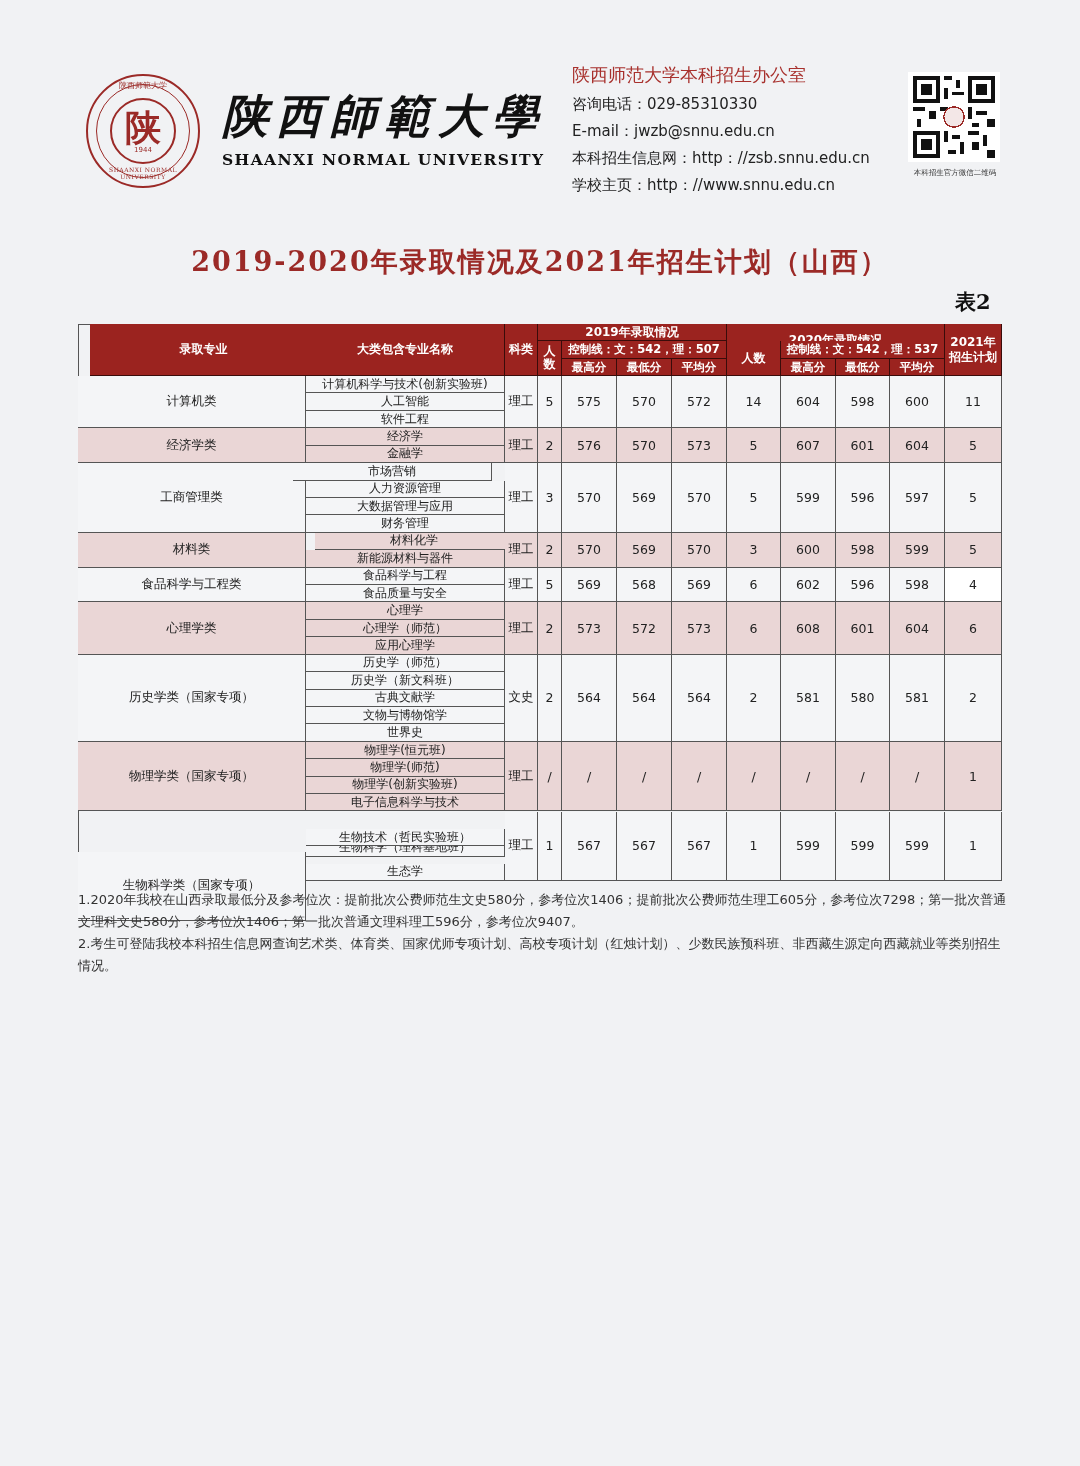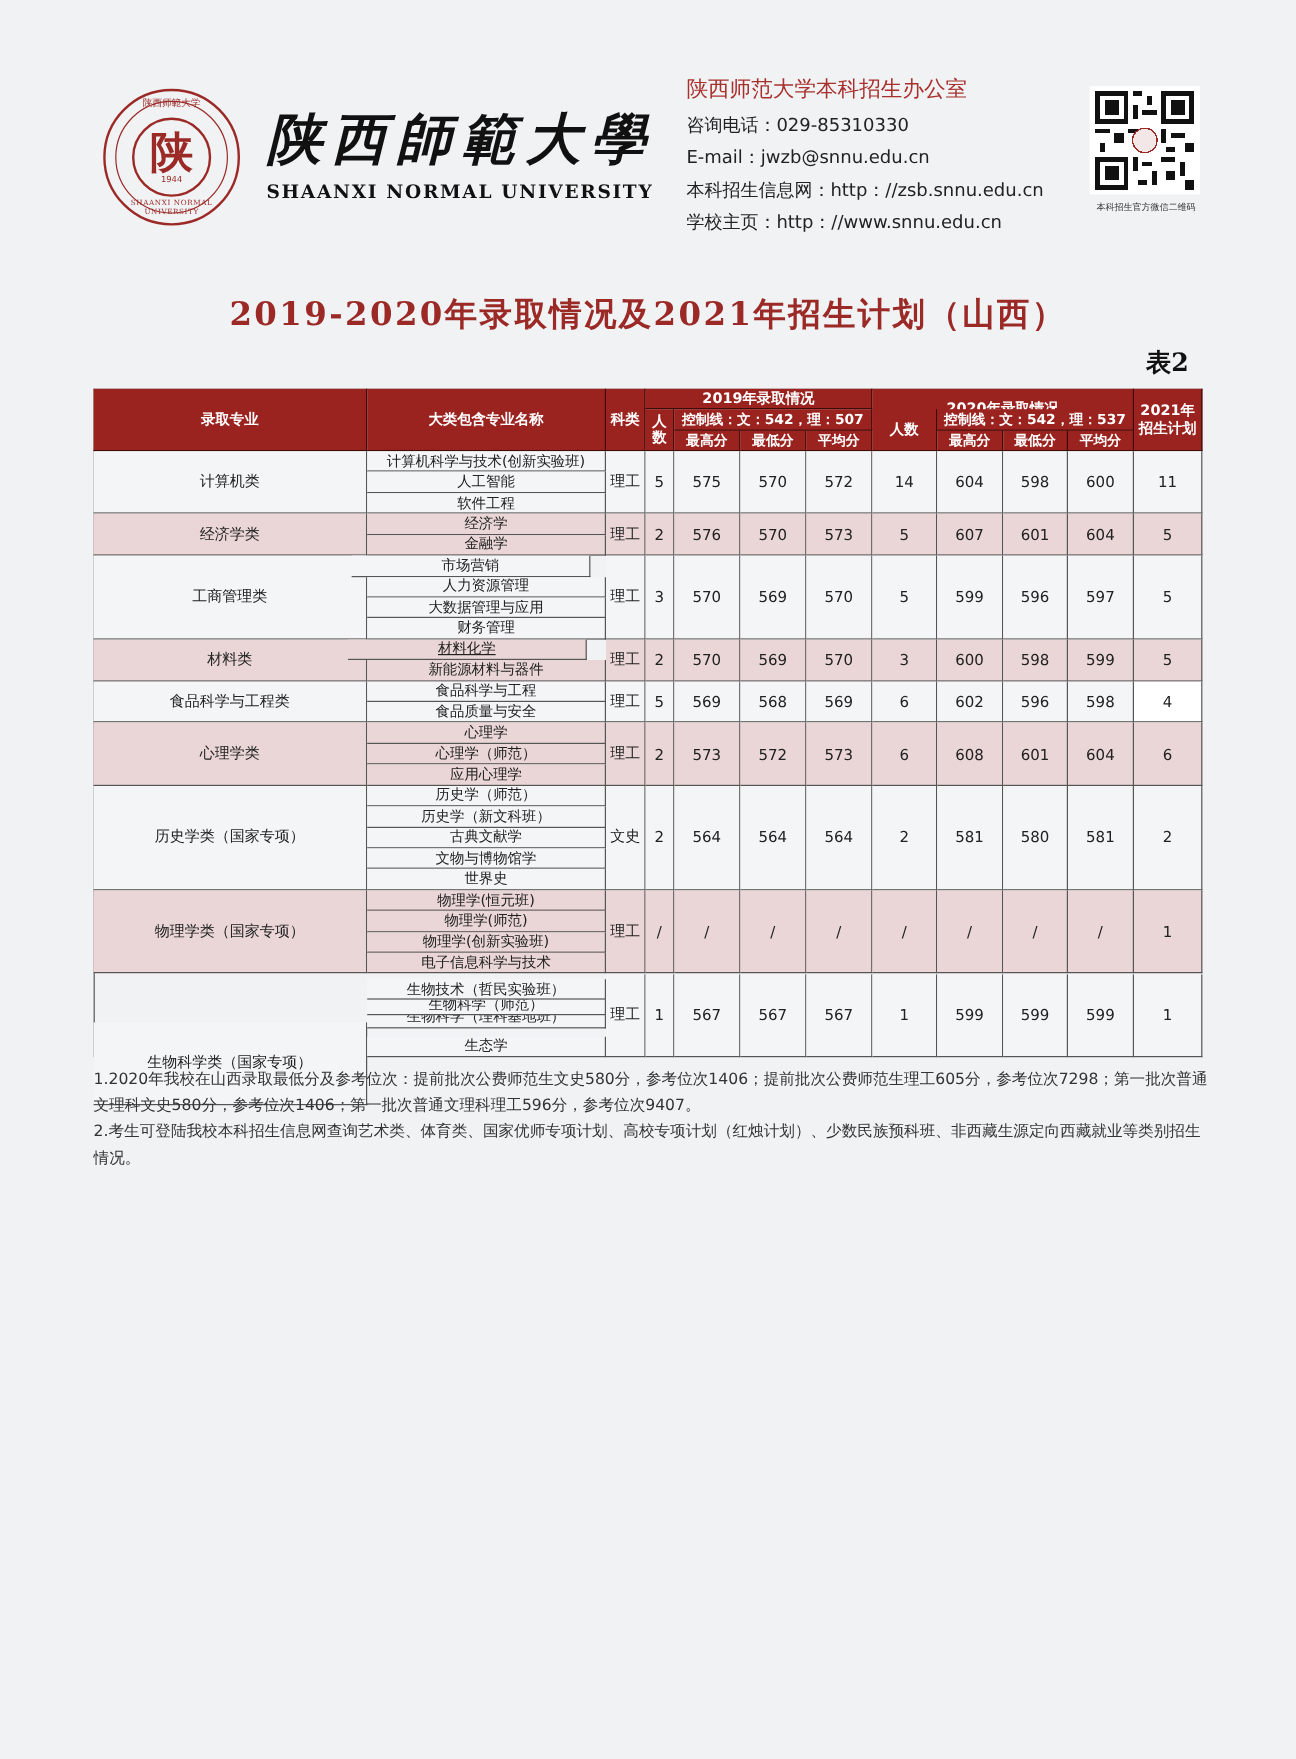--- a/index.html
+++ b/index.html
@@ -101,21 +101,21 @@
   </svg>
 </div>
 <div id="qr-caption" class="abs">本科招生官方微信二维码</div>
 
 <div id="main-title" class="abs">2019-2020年录取情况及2021年招生计划（山西）</div>
 <div id="table-tag" class="abs">表2</div>
 
 <div id="tbl" class="abs">
   <div id="tbl-frame" style="height: 557.18px;"></div>
 
-  <div class="cell hd big" style="left:0;top:0;width:228px;height:52px">录取专业</div>
+  <div class="cell hd big" style="left:12px;top:0;width:228px;height:52px">录取专业</div>
   <div class="cell hd big" style="left:228px;top:0;width:199px;height:52px">大类包含专业名称</div>
   <div class="cell hd big" style="left:427px;top:0;width:33px;height:52px">科类</div>
   <div class="cell hd big" style="left:460px;top:0;width:189px;height:17px">2019年录取情况</div>
   <div class="cell hd big" style="left:460px;top:17px;width:24px;height:35px;white-space:normal;line-height:13px">人数</div>
   <div class="cell hd" style="left:484px;top:17px;width:165px;height:18px">控制线：文：542，理：507</div>
   <div class="cell hd" style="left:484px;top:35px;width:55px;height:17px">最高分</div>
   <div class="cell hd" style="left:539px;top:35px;width:55px;height:17px">最低分</div>
   <div class="cell hd" style="left:594px;top:35px;width:55px;height:17px">平均分</div>
   <div class="cell hd big" style="left:649px;top:0;width:218px;height:34px">2020年录取情况</div>
   <div class="cell hd big" style="left:649px;top:17px;width:54px;height:35px">人数</div>
@@ -164,21 +164,21 @@
       <div class="cell white" style="left: 460px; top: 139.1px; width: 24px; height: 69.68px;">3</div>
       <div class="cell white" style="left: 484px; top: 139.1px; width: 55px; height: 69.68px;">570</div>
       <div class="cell white" style="left: 539px; top: 139.1px; width: 55px; height: 69.68px;">569</div>
       <div class="cell white" style="left: 594px; top: 139.1px; width: 55px; height: 69.68px;">570</div>
       <div class="cell white" style="left: 649px; top: 139.1px; width: 54px; height: 69.68px;">5</div>
       <div class="cell white" style="left: 703px; top: 139.1px; width: 55px; height: 69.68px;">599</div>
       <div class="cell white" style="left: 758px; top: 139.1px; width: 54px; height: 69.68px;">596</div>
       <div class="cell white" style="left: 812px; top: 139.1px; width: 55px; height: 69.68px;">597</div>
       <div class="cell white" style="left: 867px; top: 139.1px; width: 57px; height: 69.68px;">5</div>
       <div class="cell pink" style="left: 0px; top: 208.78px; width: 228px; height: 34.84px;">材料类</div>
-      <div class="cell pink sub" style="left: 212px; top: 208.78px; width: 199px; height: 17.42px; text-decoration: underline;">材料化学</div>
+      <div class="cell pink sub" style="left: 237px; top: 208.78px; width: 199px; height: 17.42px;">材料化学</div>
       <div class="cell pink sub" style="left: 228px; top: 226.2px; width: 199px; height: 17.42px;">新能源材料与器件</div>
       <div class="cell pink" style="left: 427px; top: 208.78px; width: 33px; height: 34.84px;">理工</div>
       <div class="cell pink" style="left: 460px; top: 208.78px; width: 24px; height: 34.84px;">2</div>
       <div class="cell pink" style="left: 484px; top: 208.78px; width: 55px; height: 34.84px;">570</div>
       <div class="cell pink" style="left: 539px; top: 208.78px; width: 55px; height: 34.84px;">569</div>
       <div class="cell pink" style="left: 594px; top: 208.78px; width: 55px; height: 34.84px;">570</div>
       <div class="cell pink" style="left: 649px; top: 208.78px; width: 54px; height: 34.84px;">3</div>
       <div class="cell pink" style="left: 703px; top: 208.78px; width: 55px; height: 34.84px;">600</div>
       <div class="cell pink" style="left: 758px; top: 208.78px; width: 54px; height: 34.84px;">598</div>
       <div class="cell pink" style="left: 812px; top: 208.78px; width: 55px; height: 34.84px;">599</div>
@@ -237,21 +237,21 @@
       <div class="cell pink" style="left: 539px; top: 417.82px; width: 55px; height: 69.68px;">/</div>
       <div class="cell pink" style="left: 594px; top: 417.82px; width: 55px; height: 69.68px;">/</div>
       <div class="cell pink" style="left: 649px; top: 417.82px; width: 54px; height: 69.68px;">/</div>
       <div class="cell pink" style="left: 703px; top: 417.82px; width: 55px; height: 69.68px;">/</div>
       <div class="cell pink" style="left: 758px; top: 417.82px; width: 54px; height: 69.68px;">/</div>
       <div class="cell pink" style="left: 812px; top: 417.82px; width: 55px; height: 69.68px;">/</div>
       <div class="cell pink" style="left: 867px; top: 417.82px; width: 57px; height: 69.68px;">1</div>
       <div class="cell white" style="left: 0px; top: 487.5px; width: 228px; height: 69.68px; margin-top: 40px;">生物科学类（国家专项）</div>
       <div class="cell white sub" style="left: 228px; top: 487.5px; width: 199px; height: 17.42px; margin-top: 28px;">生物科学（理科基地班）</div>
       <div class="cell white sub" style="left: 228px; top: 504.92px; width: 199px; height: 17.42px;">生物科学（师范）</div>
-      <div class="cell white sub" style="left: 228px; top: 492px; width: 199px; height: 17.42px;">生物技术（哲民实验班）</div>
+      <div class="cell white sub" style="left: 228px; top: 505px; width: 199px; height: 17.42px;">生物技术（哲民实验班）</div>
       <div class="cell white sub" style="left: 228px; top: 539.76px; width: 199px; height: 17.42px;">生态学</div>
       <div class="cell white" style="left: 427px; top: 487.5px; width: 33px; height: 69.68px;">理工</div>
       <div class="cell white" style="left: 460px; top: 487.5px; width: 24px; height: 69.68px;">1</div>
       <div class="cell white" style="left: 484px; top: 487.5px; width: 55px; height: 69.68px;">567</div>
       <div class="cell white" style="left: 539px; top: 487.5px; width: 55px; height: 69.68px;">567</div>
       <div class="cell white" style="left: 594px; top: 487.5px; width: 55px; height: 69.68px;">567</div>
       <div class="cell white" style="left: 649px; top: 487.5px; width: 54px; height: 69.68px;">1</div>
       <div class="cell white" style="left: 703px; top: 487.5px; width: 55px; height: 69.68px;">599</div>
       <div class="cell white" style="left: 758px; top: 487.5px; width: 54px; height: 69.68px;">599</div>
       <div class="cell white" style="left: 812px; top: 487.5px; width: 55px; height: 69.68px;">599</div>

